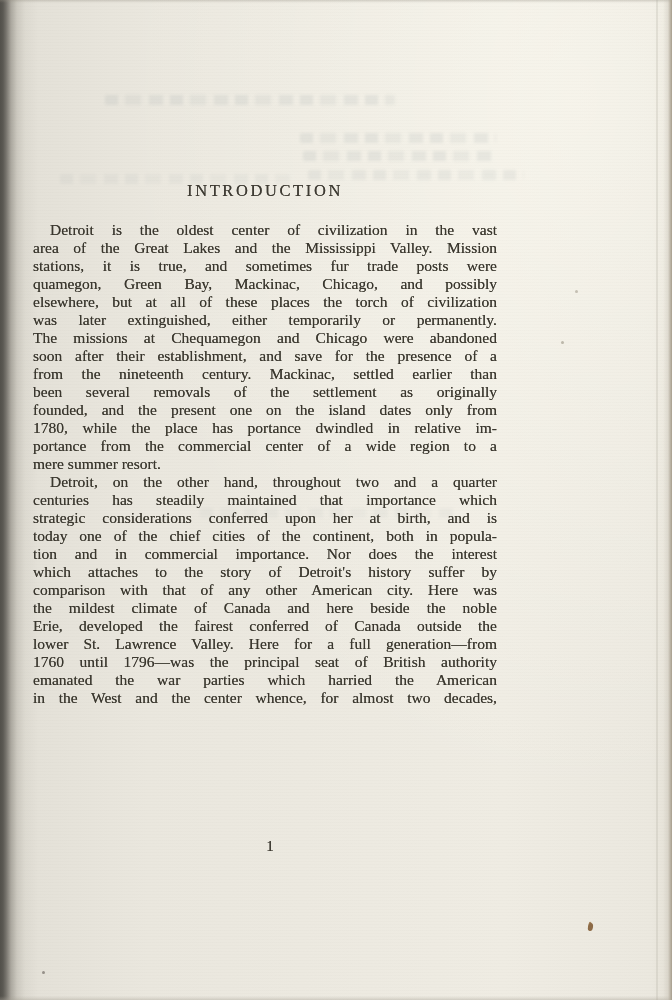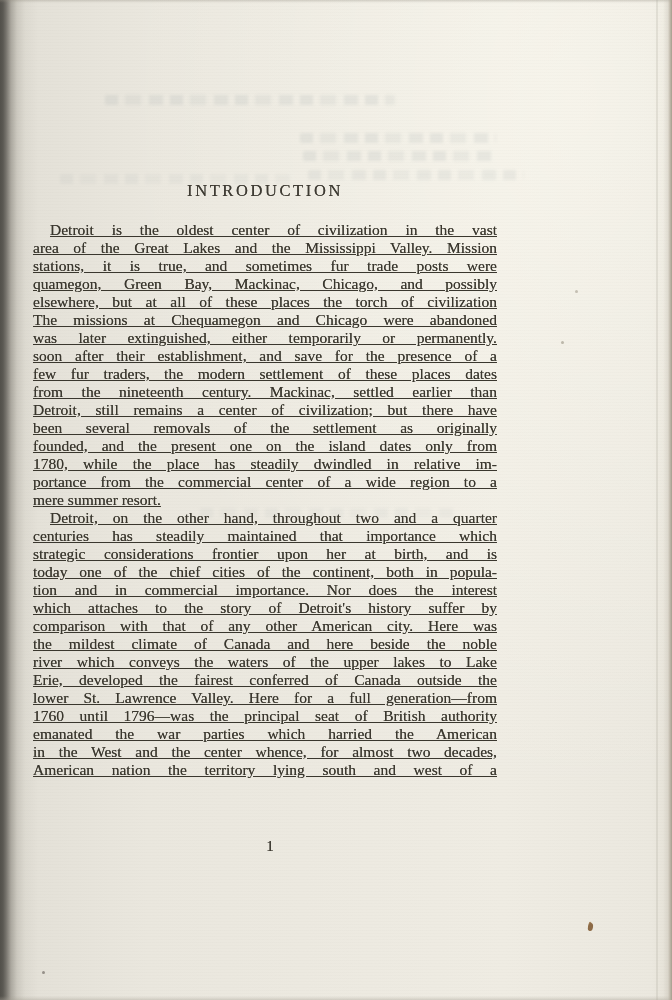--- a/index.html
+++ b/index.html
@@ -56,21 +56,20 @@
     text-align: center;
     color: #3e3b33;
     text-shadow: 0 0 0.6px rgba(62,59,51,0.85);
   }
   .text-block {
     position: absolute;
     left: 33px; width: 464px; top: 221px;
     font-size: 15.5px; line-height: 18px;
     color: #3a372e;
     text-shadow: 0 0 0.6px rgba(58,55,46,0.8);
-    text-decoration: underline;
   }
   .line {
     height: 18px;
     white-space: nowrap;
     text-align: justify;
     text-align-last: justify;
   }
   .line.indent { text-indent: 17px; }
   .line.last-left { text-align-last: left; }
   .pagenum {
@@ -131,46 +130,42 @@
   <div class="ghost g6"></div>
 
   <h1 class="heading">INTRODUCTION</h1>
 
   <div class="text-block" id="text-block">
       <div class="line indent">Detroit is the oldest center of civilization in the vast</div>
       <div class="line">area of the Great Lakes and the Mississippi Valley. Mission</div>
       <div class="line">stations, it is true, and sometimes fur trade posts were</div>
       <div class="line">quamegon, Green Bay, Mackinac, Chicago, and possibly</div>
       <div class="line">elsewhere, but at all of these places the torch of civilization</div>
+      <div class="line">was later extinguished, either temporarily or permanently.</div>
       <div class="line">The missions at Chequamegon and Chicago were abandoned</div>
-      <div class="line">was later extinguished, either temporarily or permanently.</div>
       <div class="line">soon after their establishment, and save for the presence of a</div>
-      <div class="line">few fur traders, the modern settlement of these places dates</div>
       <div class="line">from the nineteenth century. Mackinac, settled earlier than</div>
-      <div class="line">Detroit, still remains a center of civilization; but there have</div>
       <div class="line">been several removals of the settlement as originally</div>
       <div class="line">founded, and the present one on the island dates only from</div>
-      <div class="line">1780, while the place has steadily dwindled in relative im-</div>
+      <div class="line">1780, while the place has portance dwindled in relative im-</div>
       <div class="line">portance from the commercial center of a wide region to a</div>
       <div class="line last-left">mere summer resort.</div>
       <div class="line indent">Detroit, on the other hand, throughout two and a quarter</div>
       <div class="line">centuries has steadily maintained that importance which</div>
-      <div class="line">strategic considerations frontier upon her at birth, and is</div>
+      <div class="line">strategic considerations conferred upon her at birth, and is</div>
       <div class="line">today one of the chief cities of the continent, both in popula-</div>
       <div class="line">tion and in commercial importance. Nor does the interest</div>
       <div class="line">which attaches to the story of Detroit's history suffer by</div>
       <div class="line">comparison with that of any other American city. Here was</div>
       <div class="line">the mildest climate of Canada and here beside the noble</div>
-      <div class="line">river which conveys the waters of the upper lakes to Lake</div>
       <div class="line">Erie, developed the fairest conferred of Canada outside the</div>
       <div class="line">lower St. Lawrence Valley. Here for a full generation—from</div>
       <div class="line">1760 until 1796—was the principal seat of British authority</div>
       <div class="line">emanated the war parties which harried the American</div>
       <div class="line">in the West and the center whence, for almost two decades,</div>
-      <div class="line">American nation the territory lying south and west of a</div>
     </div>
 
   <div class="pagenum">1</div>
 
   <div class="speck brown"></div>
   <div class="speck dot1"></div>
   <div class="speck dot2"></div>
   <div class="speck dot3"></div>
 </div>
 

